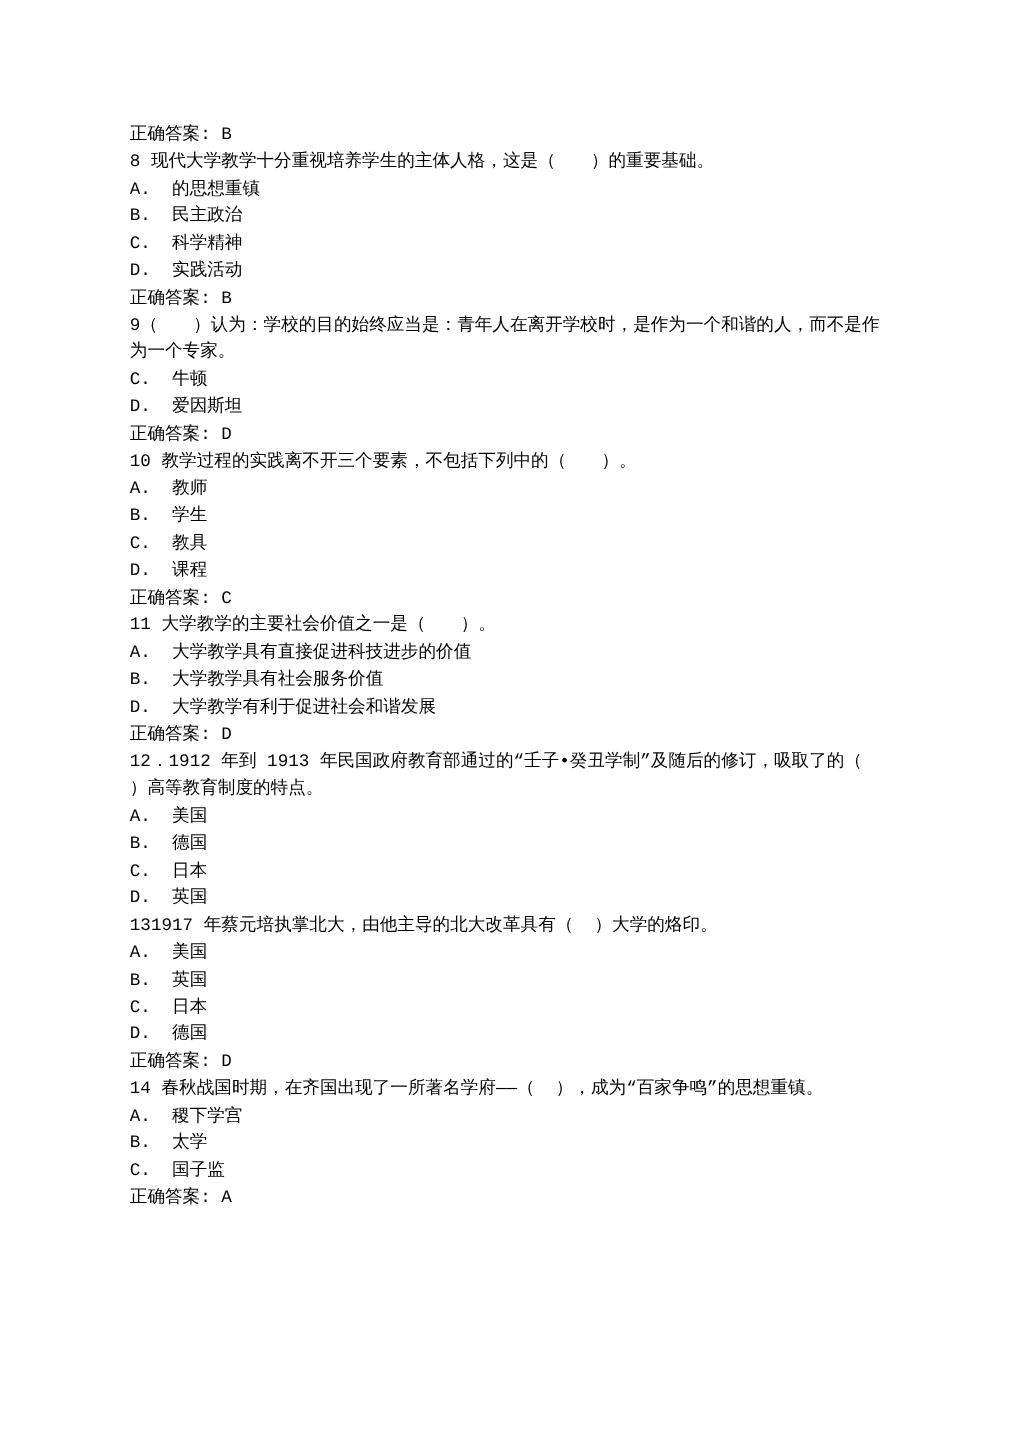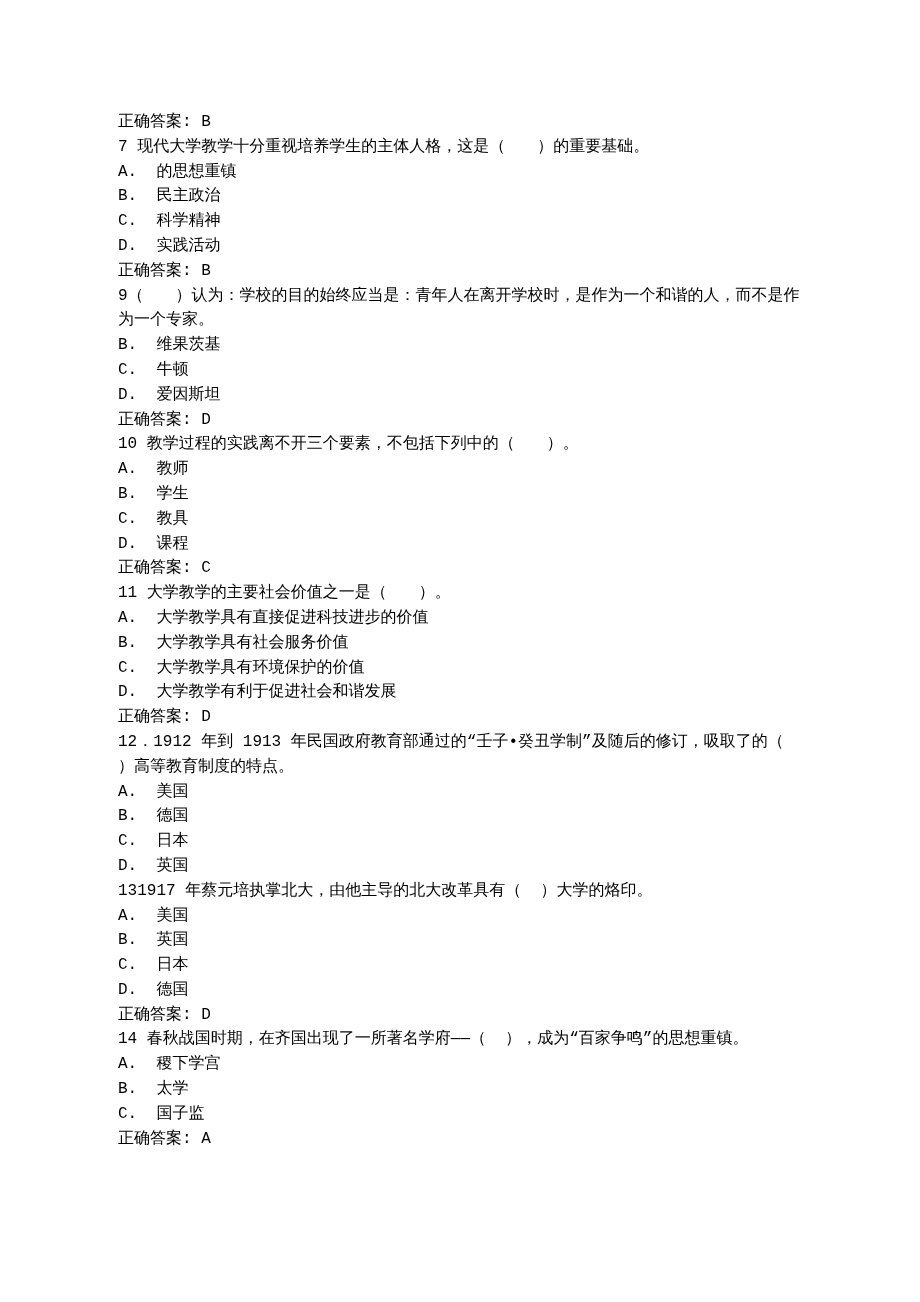--- a/index.html
+++ b/index.html
@@ -19,41 +19,39 @@
   .line {
     white-space: pre-wrap;
     font-family: Liberation Mono, monospace;
   }
 </style>
 </head>
 <body>
 
 <div id="content">
     <div class="line">正确答案: B</div>
-    <div class="line">7 现代大学教学十分重视培养学生的主体人格，这是（　　）的重要基础。</div>
+    <div class="line">8 现代大学教学十分重视培养学生的主体人格，这是（　　）的重要基础。</div>
     <div class="line">A.  的思想重镇</div>
     <div class="line">B.  民主政治</div>
     <div class="line">C.  科学精神</div>
     <div class="line">D.  实践活动</div>
     <div class="line">正确答案: B</div>
     <div class="line">9（　　）认为：学校的目的始终应当是：青年人在离开学校时，是作为一个和谐的人，而不是作为一个专家。</div>
-    <div class="line">B.  维果茨基</div>
     <div class="line">C.  牛顿</div>
     <div class="line">D.  爱因斯坦</div>
     <div class="line">正确答案: D</div>
     <div class="line">10 教学过程的实践离不开三个要素，不包括下列中的（　　）。</div>
     <div class="line">A.  教师</div>
     <div class="line">B.  学生</div>
     <div class="line">C.  教具</div>
     <div class="line">D.  课程</div>
     <div class="line">正确答案: C</div>
     <div class="line">11 大学教学的主要社会价值之一是（　　）。</div>
     <div class="line">A.  大学教学具有直接促进科技进步的价值</div>
     <div class="line">B.  大学教学具有社会服务价值</div>
-    <div class="line">C.  大学教学具有环境保护的价值</div>
     <div class="line">D.  大学教学有利于促进社会和谐发展</div>
     <div class="line">正确答案: D</div>
     <div class="line">12．1912 年到 1913 年民国政府教育部通过的“壬子•癸丑学制”及随后的修订，吸取了的（ ）高等教育制度的特点。</div>
     <div class="line">A.  美国</div>
     <div class="line">B.  德国</div>
     <div class="line">C.  日本</div>
     <div class="line">D.  英国</div>
     <div class="line">131917 年蔡元培执掌北大，由他主导的北大改革具有（  ）大学的烙印。</div>
     <div class="line">A.  美国</div>
     <div class="line">B.  英国</div>

